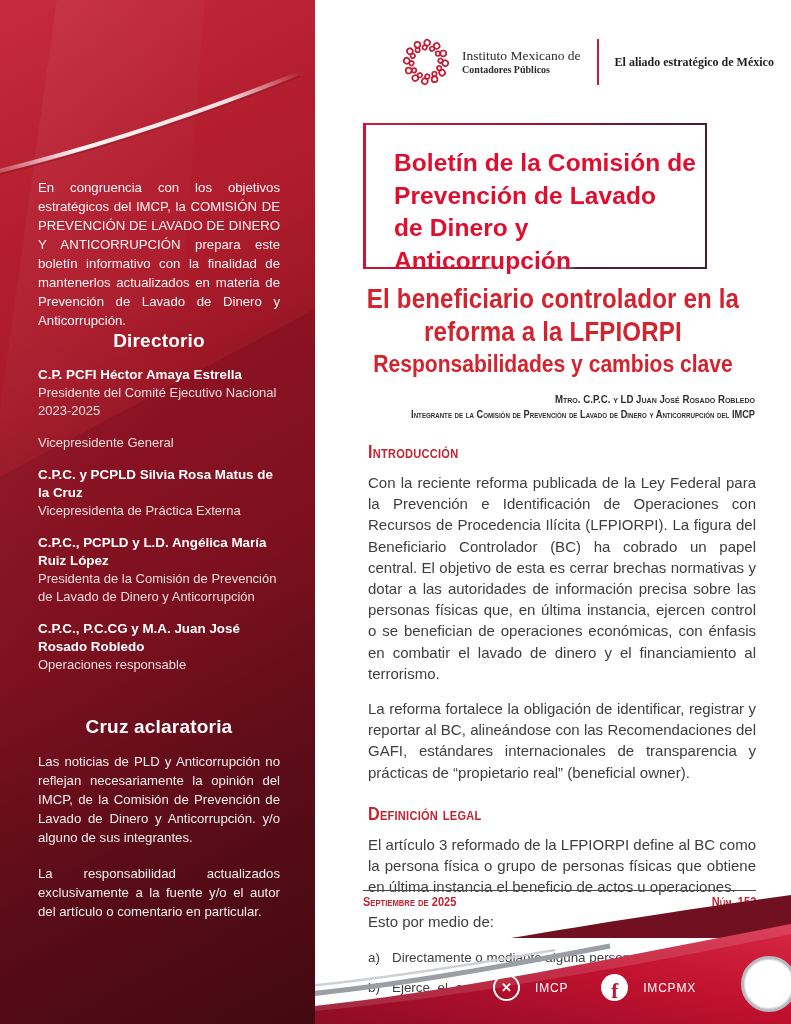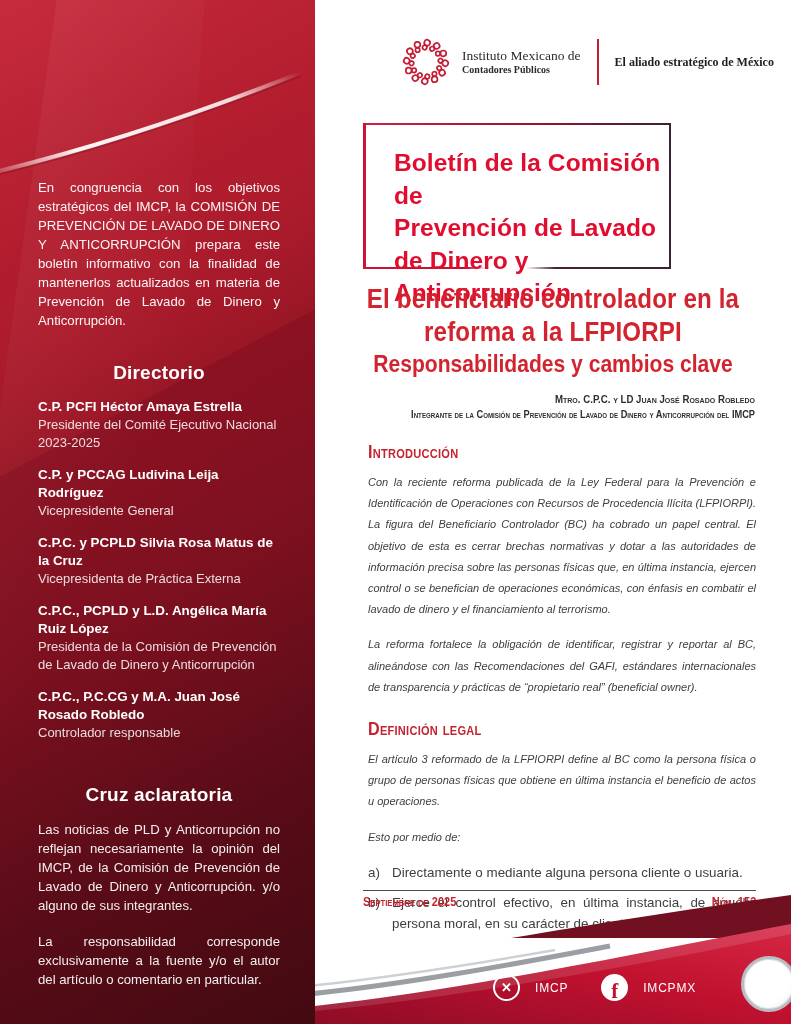--- a/index.html
+++ b/index.html
@@ -14,59 +14,59 @@
     color:#fff;
     padding-left:24px;
   }
   .sidebar .facet { position:absolute; inset:0; pointer-events:none;
     background:linear-gradient(115deg, rgba(255,255,255,0.06) 0%, rgba(255,255,255,0) 45%);
     clip-path:polygon(18% 0, 65% 0, 40% 100%, 0 100%, 0 40%);
   }
   .swoosh-svg { position:absolute; left:0; top:55px; width:315px; height:140px; pointer-events:none; }
   .sidebar-inner { position:absolute; left:38px; top:178px; width:242px; }
   .sidebar-intro { font-size:13.2px; line-height:19px; text-align:justify; color:rgba(255,255,255,0.95); font-weight:300; }
-  .sidebar-h { text-align:center; font-size:19px; font-weight:bold; margin-top:32px; margin-bottom:14px; letter-spacing:0.2px; }
+  .sidebar-h { text-align:center; font-size:19px; font-weight:bold; margin-bottom:14px; letter-spacing:0.2px; }
   .member { margin-bottom:14px; }
   .member-name { font-size:13.4px; font-weight:bold; line-height:18px; }
   .member-role { font-size:13px; line-height:18px; color:rgba(255,255,255,0.85); font-weight:300; }
   .note-h { margin-top:42px; }
   .note-p { font-size:13.2px; line-height:19px; text-align:justify; color:rgba(255,255,255,0.93); font-weight:300; margin-bottom:17px; }
 
   
   .main { position:absolute; left:315px; top:0; width:476px; height:1024px; }
 
   .brand { position:absolute; left:0; top:36px; width:544px; display:flex; align-items:center; justify-content:center; gap:10px; font-family:"Liberation Serif", serif; }
   .brand-logo { width:52px; height:52px; flex:0 0 auto; }
   .brand-org { line-height:1.15; color:#2b2b2b; }
   .brand-org .l1 { font-size:13.5px; }
   .brand-org .l2 { font-size:10px; font-weight:bold; }
   .brand-divider { width:2px; height:46px; background:#c41e35; margin:0 6px; }
   .brand-tagline { font-size:12px; font-weight:bold; color:#1e1e1e; }
 
-  .bulletin-box { position:absolute; left:48px; top:123px; width:308px; height:146px; }
+  .bulletin-box { position:absolute; left:48px; top:123px; width:344px; height:146px; }
   .bb-border { position:absolute; background:#9c1530; }
   .bb-top { left:0; right:0; top:0; height:2px; background:linear-gradient(to right,#d41f3e,#99142e 55%,#3b2133); }
   .bb-right { top:0; bottom:0; right:0; width:2px; background:#3b2133; }
   .bb-left { top:0; bottom:0; left:0; width:2.5px; background:#d01236; }
   .bb-bottom-l { left:0; bottom:0; width:40%; height:2.5px; background:linear-gradient(to right,#d01236,#b51434 85%, rgba(181,20,52,0)); }
   .bb-bottom-r { right:0; bottom:0; width:47%; height:2px; background:linear-gradient(to right, rgba(59,33,51,0), #4a2136 20%, #3b2133); }
   .bb-title { position:absolute; left:31px; top:24px; font-size:24.5px; line-height:1.33; font-weight:bold; color:#e00d2e; letter-spacing:0.1px; }
 
   .article-title { position:absolute; left:0; top:282px; width:476px; text-align:center; color:#d2232e; font-weight:bold; transform:scaleX(0.86); transform-origin:50% 0; }
   .article-title .t1 { font-size:28px; line-height:33px; letter-spacing:0.2px; }
   .article-title .t2 { font-size:24.5px; line-height:31px; }
 
   .authors { position:absolute; right:36px; top:392px; width:440px; text-align:right; font-weight:bold; color:#2e2e2e; font-variant:small-caps; transform:scaleX(0.88); transform-origin:100% 0; }
   .authors .a1 { font-size:11px; line-height:15px; }
   .authors .a2 { font-size:10.5px; line-height:15px; }
 
   .content { position:absolute; left:53px; top:441px; width:388px; color:#3e3e3e; }
   .sec-h { font-size:19px; font-weight:bold; color:#c42430; font-variant:small-caps; letter-spacing:0.3px; transform:scaleX(0.85); transform-origin:0 50%; margin-bottom:9px; }
   .sec + .sec { margin-top:20px; }
-  .content p { font-size:11px; line-height:21.2px; text-align:justify; margin-bottom:14px;font-style:italic; }
+  .content p { font-size:15px; line-height:21.2px; text-align:justify; margin-bottom:14px; }
   .li-row { display:flex; font-size:13.4px; line-height:21.2px; margin-bottom:9px; }
   .li-label { flex:0 0 24px; }
   .li-text { flex:1; text-align:justify; }
 
   .footer-rule { position:absolute; left:48px; top:890px; width:393px; border-top:1.5px solid #4a4a4a; }
   .footer-row { position:absolute; left:48px; top:894px; width:393px; display:flex; justify-content:space-between; color:#c22430; font-weight:bold; font-variant:small-caps; font-size:13px; }
   .footer-row .fl { transform:scaleX(0.85); transform-origin:0 50%; }
   .footer-row .fr { transform:scaleX(0.85); transform-origin:100% 50%; }
 
   
@@ -102,40 +102,39 @@
     </svg>
     <div class="sidebar-inner">
       <p class="sidebar-intro">En congruencia con los objetivos estratégicos del IMCP, la COMISIÓN DE PREVENCIÓN DE LAVADO DE DINERO Y ANTICORRUPCIÓN prepara este boletín informativo con la finalidad de mantenerlos actualizados en materia de Prevención de Lavado de Dinero y Anticorrupción.</p>
       <h2 class="sidebar-h">Directorio</h2>
       <div id="directory-list">
           <div class="member">
             <div class="member-name">C.P. PCFI Héctor Amaya Estrella</div>
             <div class="member-role">Presidente del Comité Ejecutivo Nacional 2023-2025</div>
           </div>
           <div class="member">
-            <div class="member-name">C.P. y PCCAG Ludivina Leija Rodríguez</div>
             <div class="member-role">Vicepresidente General</div>
           </div>
           <div class="member">
             <div class="member-name">C.P.C. y PCPLD Silvia Rosa Matus de la Cruz</div>
             <div class="member-role">Vicepresidenta de Práctica Externa</div>
           </div>
           <div class="member">
             <div class="member-name">C.P.C., PCPLD y L.D. Angélica María Ruiz López</div>
             <div class="member-role">Presidenta de la Comisión  de Prevención de Lavado de Dinero y  Anticorrupción</div>
           </div>
           <div class="member">
             <div class="member-name">C.P.C., P.C.CG y M.A. Juan José Rosado Robledo</div>
-            <div class="member-role">Controlador responsable</div>
+            <div class="member-role">Operaciones responsable</div>
           </div>
         </div>
       <h2 class="sidebar-h note-h">Cruz aclaratoria</h2>
       <div id="note-list">
           <p class="note-p">Las noticias de PLD y Anticorrupción no reflejan necesariamente la opinión del IMCP, de la Comisión de Prevención de Lavado de Dinero y Anticorrupción. y/o alguno de sus integrantes.</p>
-          <p class="note-p">La responsabilidad corresponde exclusivamente a la fuente y/o el autor del artículo o comentario en particular.</p>
+          <p class="note-p">La responsabilidad actualizados exclusivamente a la fuente y/o el autor del artículo o comentario en particular.</p>
         </div>
     </div>
   </aside>
 
   <main class="main">
 
     <header class="brand">
       <svg class="brand-logo" viewBox="-26 -26 52 52">
         <g id="lg" fill="none" stroke="#c41e35" stroke-width="1.7">
             <g transform="rotate(0) translate(0,-17) rotate(28)">

